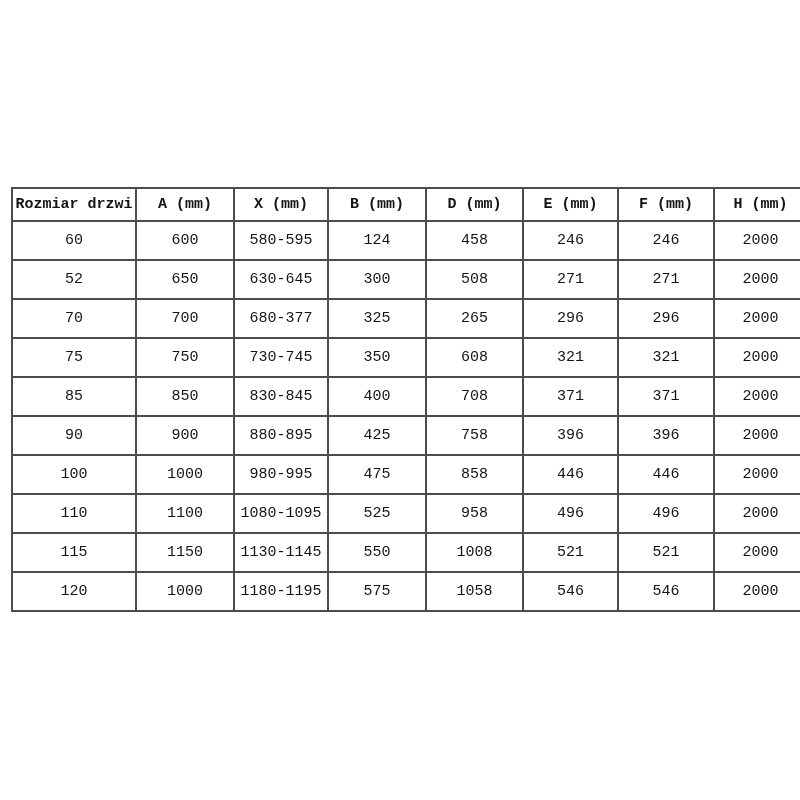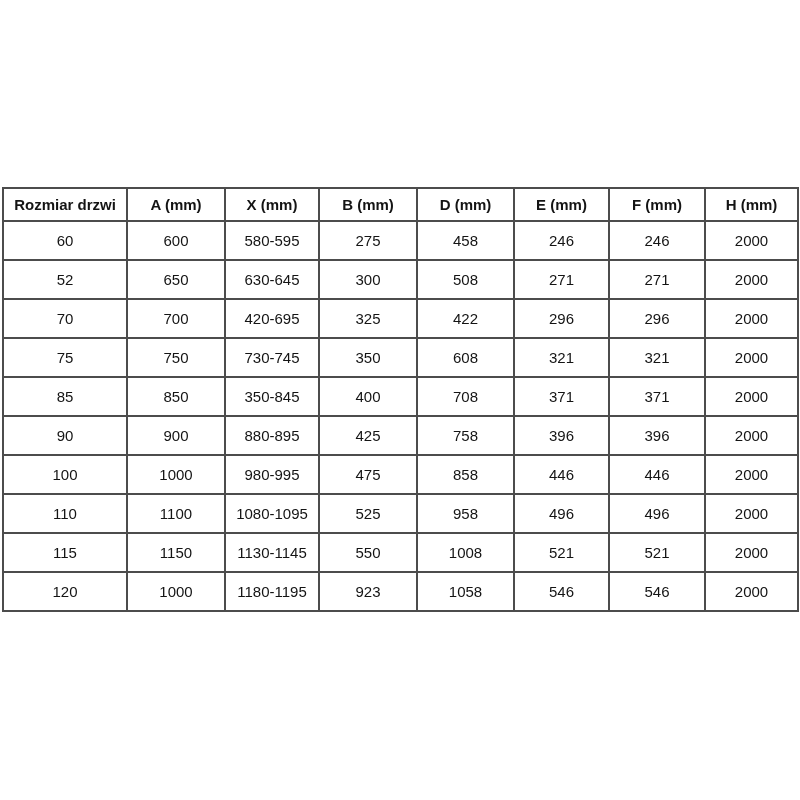--- a/index.html
+++ b/index.html
@@ -12,23 +12,24 @@
   }
   .page {
     position: relative;
     width: 800px;
     height: 800px;
     background: #ffffff;
     overflow: hidden;
   }
   .table-wrap {
     position: absolute;
-    left: 2px;
+    left: 11px;
     top: 187px;
     width: 668px;
+    font-family: Liberation Mono, monospace;
   }
   table.spec-table {
     border-collapse: collapse;
     table-layout: fixed;
     width: 795px;
     height: 425px;
     color: #141414;
   }
   table.spec-table th,
   table.spec-table td {
@@ -76,60 +77,60 @@
             <th>E (mm)</th>
             <th>F (mm)</th>
             <th>H (mm)</th>
           </tr>
       </thead>
       <tbody id="table-body">
           <tr>
             <td>60</td>
             <td>600</td>
             <td>580-595</td>
-            <td>275</td>
+            <td>124</td>
             <td>458</td>
             <td>246</td>
             <td>246</td>
             <td>2000</td>
           </tr>
           <tr>
             <td>52</td>
             <td>650</td>
             <td>630-645</td>
             <td>300</td>
             <td>508</td>
             <td>271</td>
             <td>271</td>
             <td>2000</td>
           </tr>
           <tr>
             <td>70</td>
             <td>700</td>
-            <td>420-695</td>
+            <td>680-377</td>
             <td>325</td>
-            <td>422</td>
+            <td>265</td>
             <td>296</td>
             <td>296</td>
             <td>2000</td>
           </tr>
           <tr>
             <td>75</td>
             <td>750</td>
             <td>730-745</td>
             <td>350</td>
             <td>608</td>
             <td>321</td>
             <td>321</td>
             <td>2000</td>
           </tr>
           <tr>
             <td>85</td>
             <td>850</td>
-            <td>350-845</td>
+            <td>830-845</td>
             <td>400</td>
             <td>708</td>
             <td>371</td>
             <td>371</td>
             <td>2000</td>
           </tr>
           <tr>
             <td>90</td>
             <td>900</td>
             <td>880-895</td>
@@ -166,21 +167,21 @@
             <td>550</td>
             <td>1008</td>
             <td>521</td>
             <td>521</td>
             <td>2000</td>
           </tr>
           <tr>
             <td>120</td>
             <td>1000</td>
             <td>1180-1195</td>
-            <td>923</td>
+            <td>575</td>
             <td>1058</td>
             <td>546</td>
             <td>546</td>
             <td>2000</td>
           </tr>
         </tbody>
     </table>
   </div>
 </div>
 

